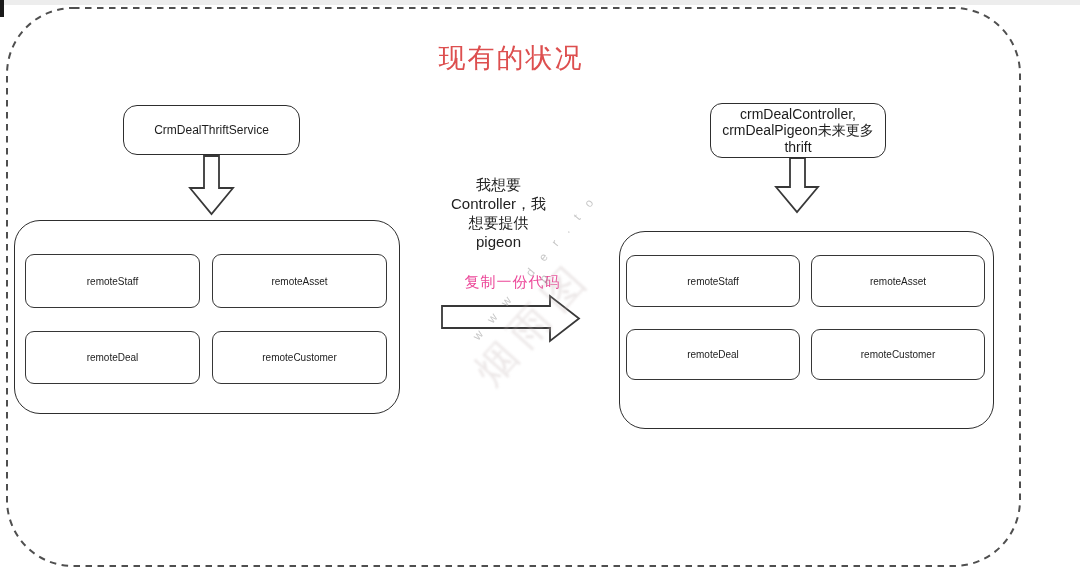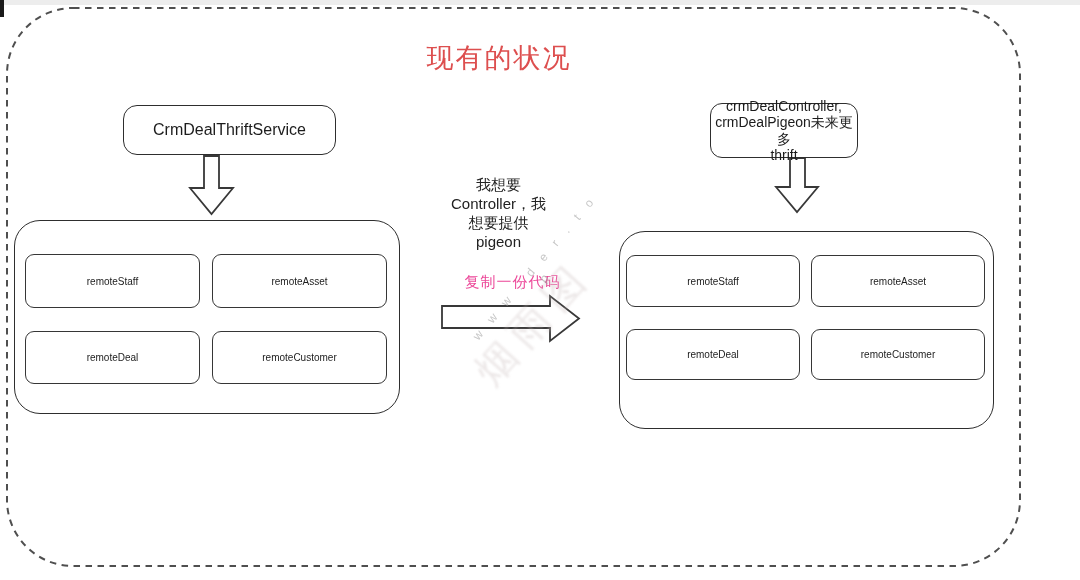--- a/index.html
+++ b/index.html
@@ -7,31 +7,31 @@
     width:1080px;height:580px;position:relative;overflow:hidden;
     background:#ffffff;
     font-family:"Liberation Sans","DejaVu Sans",sans-serif;
     color:#1c1c1c;
   }
   .abs{position:absolute;}
   .top-strip{left:0;top:0;width:1080px;height:5px;background:#ededed;}
   .corner-mark{left:0;top:0;width:4px;height:17px;background:#1a1a1a;}
   .svg-layer{left:0;top:0;width:1080px;height:580px;}
   .title{
-    left:0;top:40px;width:998px;text-align:center;
+    left:12px;top:40px;width:998px;text-align:center;
     font-size:27px;letter-spacing:2px;font-weight:500;
   }
   .node{
     border:1.8px solid #2e2e2e;border-radius:14px;background:#fff;
     display:flex;align-items:center;justify-content:center;
     text-align:center;box-sizing:border-box;
   }
-  .node-left{left:123px;top:105px;width:213px;height:50px;font-size:16px;}
+  .node-left{left:123px;top:105px;width:177px;height:50px;font-size:12px;}
   .node-right{
-    left:710px;top:103px;width:148px;height:55px;
+    left:710px;top:103px;width:176px;height:55px;
     font-size:14px;line-height:16.5px;border-radius:12px;white-space:pre-line;
   }
   .container-box{
     border:1.8px solid #2e2e2e;border-radius:26px;background:#fff;box-sizing:border-box;
   }
   .container-left{left:14px;top:220px;width:386px;height:194px;}
   .container-right{left:619px;top:231px;width:375px;height:198px;}
   .cell{
     position:absolute;border:1.6px solid #363636;border-radius:9px;background:#fff;
     display:flex;align-items:center;justify-content:center;

